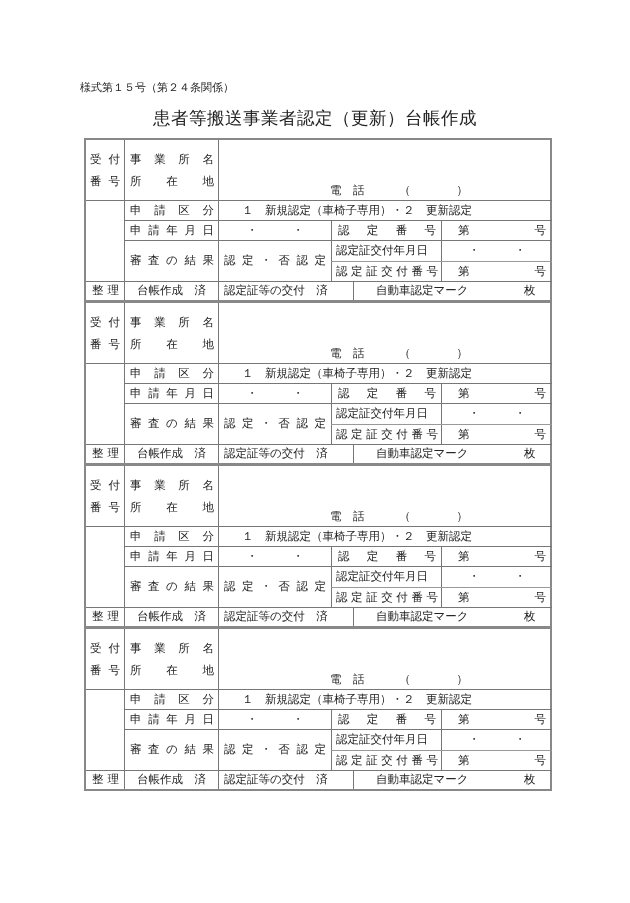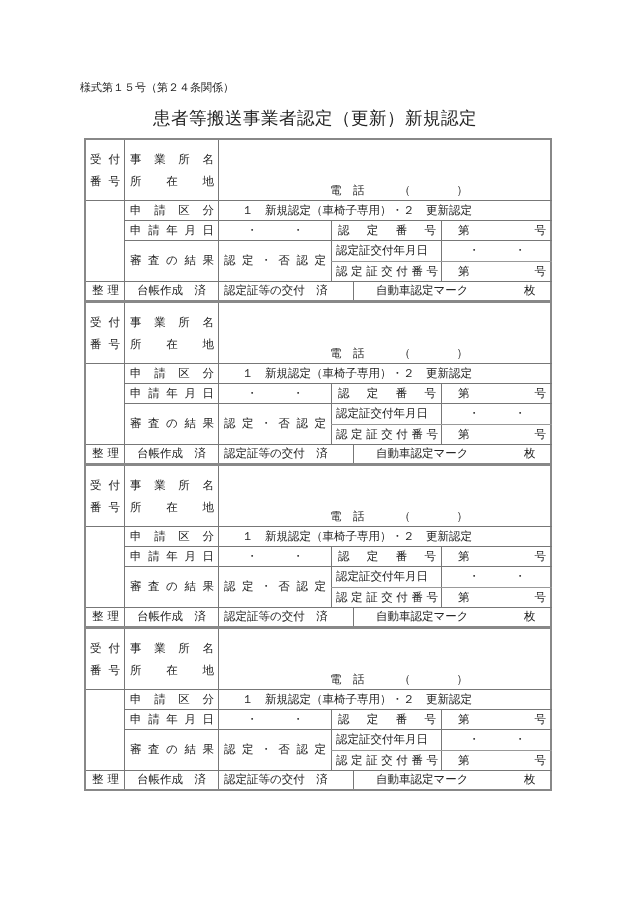--- a/index.html
+++ b/index.html
@@ -36,21 +36,21 @@
   .hl.light { border-top-color: #999; }
   .spread { justify-content: space-between; }
   .center { justify-content: center; }
   .stack { flex-direction: column; align-items: stretch; justify-content: center; }
   .stack > span { display: flex; justify-content: space-between; line-height: 22px; }
 </style>
 </head>
 <body>
 
 <div class="form-no">様式第１５号（第２４条関係）</div>
-<div class="title">患者等搬送事業者認定（更新）新規認定</div>
+<div class="title">患者等搬送事業者認定（更新）台帳作成</div>
 
 <div class="register" id="register">
   <div class="block">
 
     <div class="vl" style="left:38px; top:0; height:160px;"></div>
     <div class="vl" style="left:132px; top:0; height:160px;"></div>
     <div class="vl" style="left:245px; top:80px; height:61px;"></div>
     <div class="vl" style="left:355px; top:80px; height:61px;"></div>
     <div class="vl" style="left:267px; top:141px; height:19px;"></div>
 

